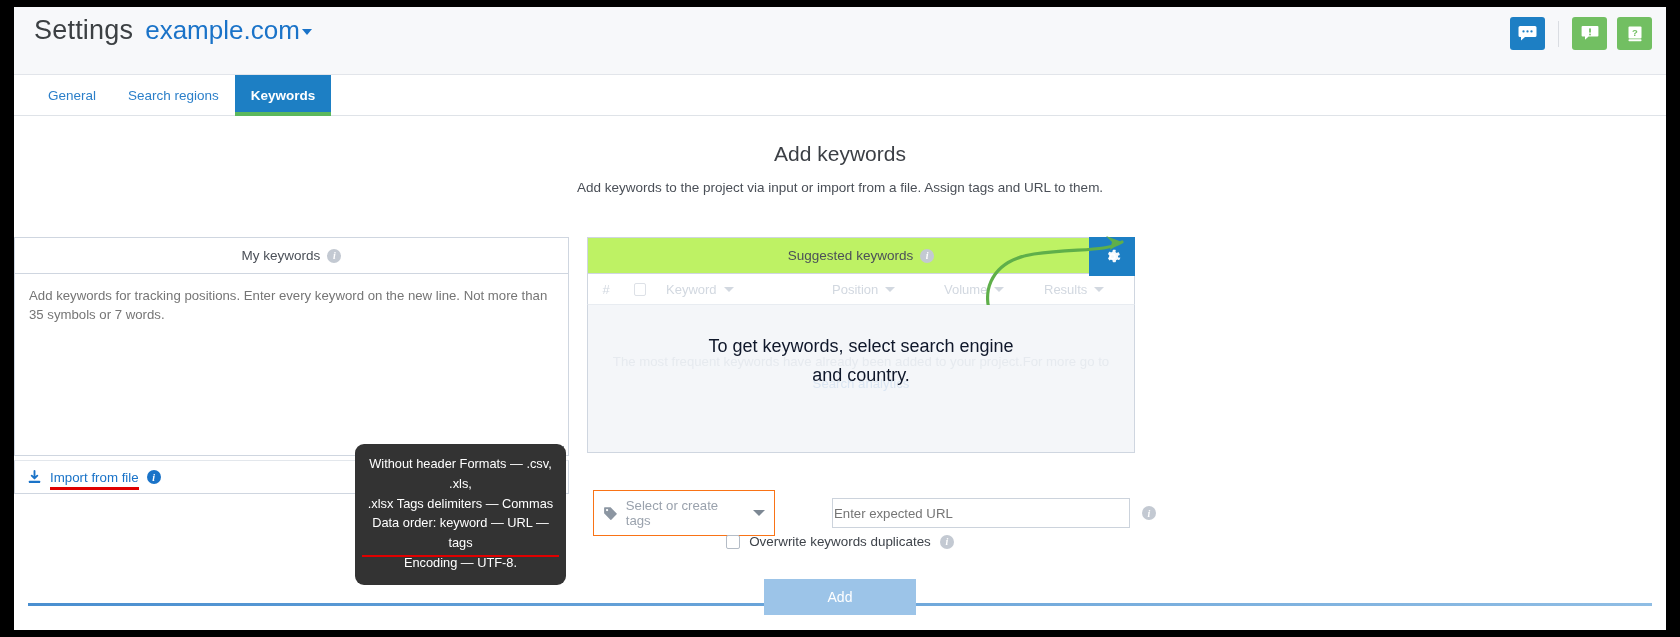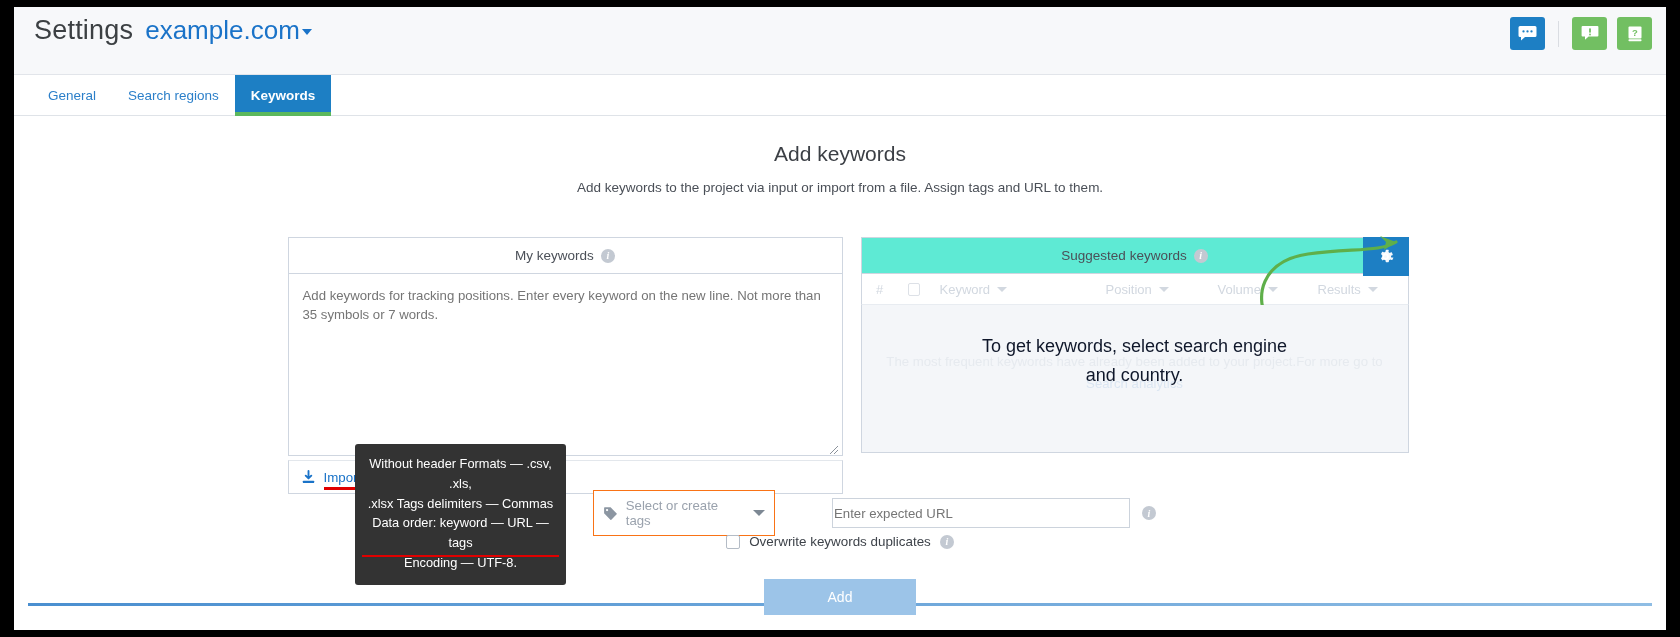--- a/index.html
+++ b/index.html
@@ -62,22 +62,22 @@
   
   .main { position:relative; height:527px; background:#fff; }
   .page-title {
     text-align:center;font-size:21px;color:#3b3f45;
     margin-top:26px;font-weight:400;
   }
   .page-sub {
     text-align:center;font-size:13.5px;color:#4a4f57;margin-top:14px;
   }
   .panels {
-    position:absolute;left:16px;right:0;top:95px;
-    display:flex;justify-content:center;gap:18px;
+    position:absolute;left:0;right:0;top:95px;
+    display:flex;gap:18px;
   }
   
   .panel-left{width:555px;}
   .panel-head{
     height:37px;border:1px solid #cfd6e0;background:#fff;
     display:flex;align-items:center;justify-content:center;gap:7px;
     font-size:13.5px;color:#4b5058;
   }
   .info-ico{
     width:14px;height:14px;border-radius:50%;background:#b9c2cd;
@@ -105,21 +105,21 @@
   .import-link{
     font-size:13.3px;color:#1a73c8;cursor:pointer;position:relative;
   }
   .redline{
     position:absolute;left:0;right:0;bottom:-5px;height:2.5px;background:#e00000;
   }
   .dl-ico{width:15px;height:15px;flex:none;}
   
   .panel-right{width:548px;position:relative;}
   .pr-head{
-    height:37px;border:1px solid #cfd6e0;background:#5eead4;
+    height:37px;border:1px solid #cfd6e0;background:#bef264;
     display:flex;align-items:center;justify-content:center;gap:7px;
     font-size:13.5px;color:#4b5058;position:relative;
   }
   .gear-btn{
     position:absolute;right:-1px;top:-1px;width:46px;height:39px;
     background:#1d7fc4;display:flex;align-items:center;justify-content:center;
     cursor:pointer;
   }
   .pr-table-head{
     height:31px;border-left:1px solid #cfd6e0;border-right:1px solid #cfd6e0;
@@ -143,21 +143,21 @@
   }
   .faded-text .lnk{color:#dbe6f2;}
   .empty-msg{
     position:absolute;left:0;right:0;top:27px;text-align:center;
     font-size:18px;color:#0f172a;line-height:1.6;
   }
   .arrow-svg{position:absolute;right:-4px;top:-62px;pointer-events:none;}
   
   .tooltip{
     position:absolute;left:341px;top:302px;width:211px;
-    background:#333333;border-radius:3px;padding:10px 12px 12px;
+    background:#333333;border-radius:9px;padding:10px 12px 12px;
     color:#fff;font-size:12.8px;line-height:1.55;text-align:center;z-index:40;
   }
   .tt-underline{position:relative;display:inline-block;}
   .tt-underline::after{
     content:"";position:absolute;left:-5px;right:-5px;bottom:-4px;height:2.5px;background:#e00000;
   }
   
   .ctrl-row{
     position:absolute;top:348px;left:0;right:0;
     display:flex;align-items:center;justify-content:center;gap:0;

